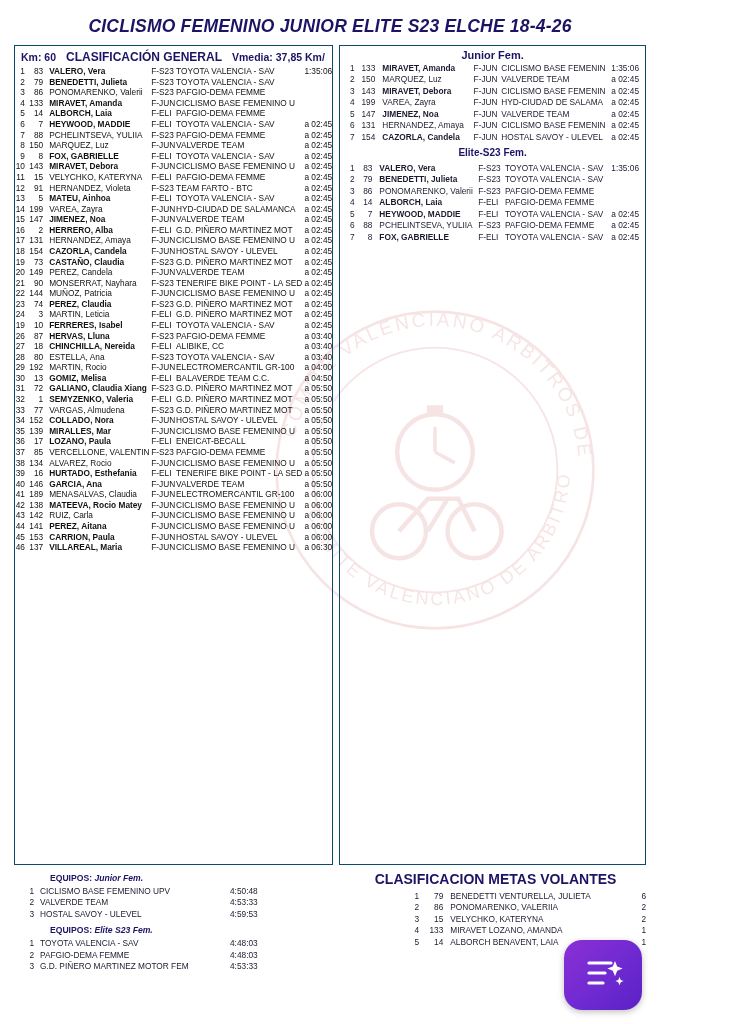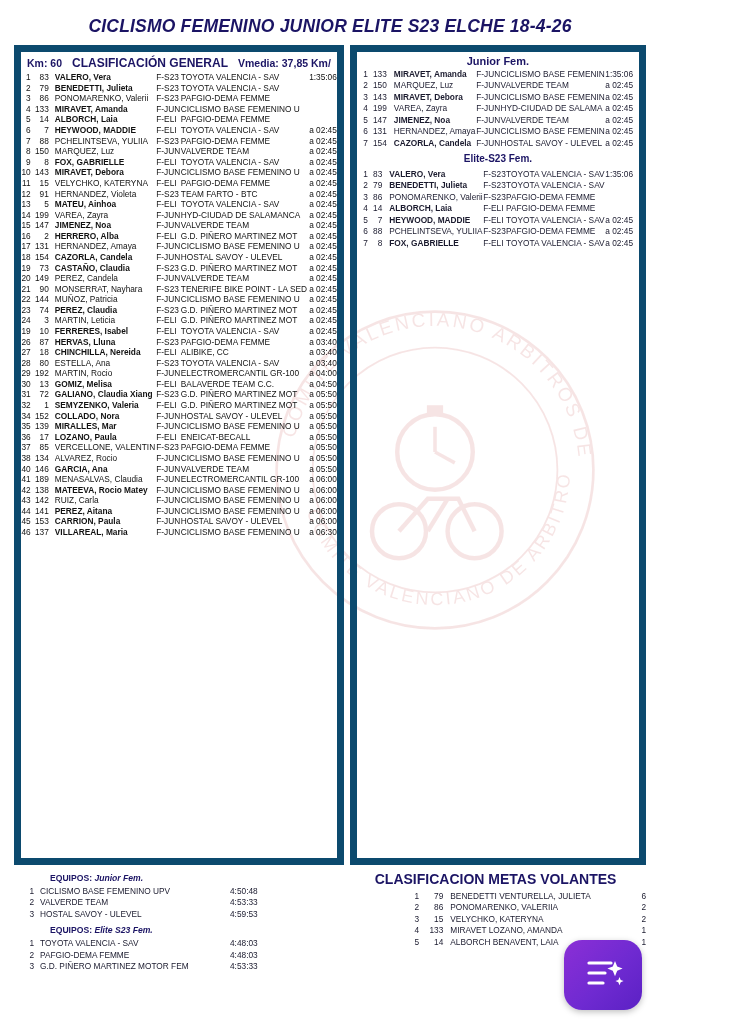--- a/index.html
+++ b/index.html
@@ -42,21 +42,21 @@
     white-space:nowrap;
   }
 
   
   .boxes {
     display:flex;
     gap: 6px;
     height: 820px;
   }
   .box {
-    border:7px solid #0c4a6e;
+    border:1px solid #0c4a6e;
     background: transparent;
     position:relative;
   }
   .box-left { width: 364px; }
   .box-right { width: 350px; }
 
   .subhead {
     text-align:center;
     font-weight:bold;
     color:#1b1464;
@@ -458,20 +458,28 @@
             </tr>
             <tr>
               <td class="c-pos">32</td>
               <td class="c-dor">1</td>
               <td class="c-name bold">SEMYZENKO, Valeria</td>
               <td class="c-cat">F-ELI</td>
               <td class="c-team">G.D. PIÑERO MARTINEZ MOT</td>
               <td class="c-time">a 05:50</td>
             </tr>
             <tr>
+              <td class="c-pos">33</td>
+              <td class="c-dor">77</td>
+              <td class="c-name">VARGAS, Almudena</td>
+              <td class="c-cat">F-S23</td>
+              <td class="c-team">G.D. PIÑERO MARTINEZ MOT</td>
+              <td class="c-time">a 05:50</td>
+            </tr>
+            <tr>
               <td class="c-pos">34</td>
               <td class="c-dor">152</td>
               <td class="c-name bold">COLLADO, Nora</td>
               <td class="c-cat">F-JUN</td>
               <td class="c-team">HOSTAL SAVOY - ULEVEL</td>
               <td class="c-time">a 05:50</td>
             </tr>
             <tr>
               <td class="c-pos">35</td>
               <td class="c-dor">139</td>
@@ -495,20 +503,28 @@
               <td class="c-cat">F-S23</td>
               <td class="c-team">PAFGIO-DEMA FEMME</td>
               <td class="c-time">a 05:50</td>
             </tr>
             <tr>
               <td class="c-pos">38</td>
               <td class="c-dor">134</td>
               <td class="c-name">ALVAREZ, Rocio</td>
               <td class="c-cat">F-JUN</td>
               <td class="c-team">CICLISMO BASE FEMENINO U</td>
+              <td class="c-time">a 05:50</td>
+            </tr>
+            <tr>
+              <td class="c-pos">39</td>
+              <td class="c-dor">16</td>
+              <td class="c-name bold">HURTADO, Esthefania</td>
+              <td class="c-cat">F-ELI</td>
+              <td class="c-team">TENERIFE BIKE POINT - LA SED</td>
               <td class="c-time">a 05:50</td>
             </tr>
             <tr>
               <td class="c-pos">40</td>
               <td class="c-dor">146</td>
               <td class="c-name bold">GARCIA, Ana</td>
               <td class="c-cat">F-JUN</td>
               <td class="c-team">VALVERDE TEAM</td>
               <td class="c-time">a 05:50</td>
             </tr>

